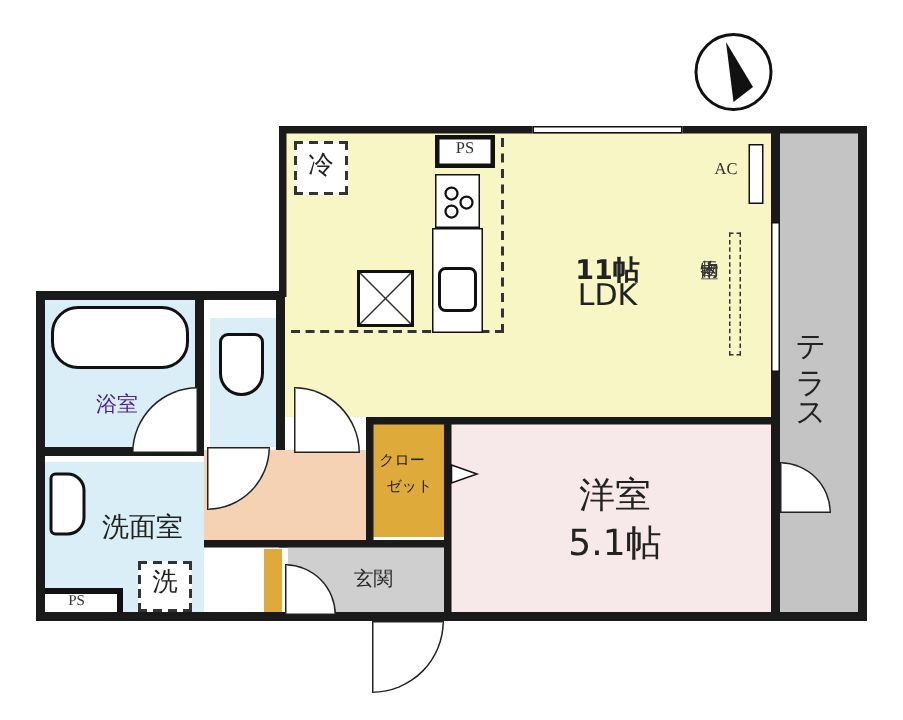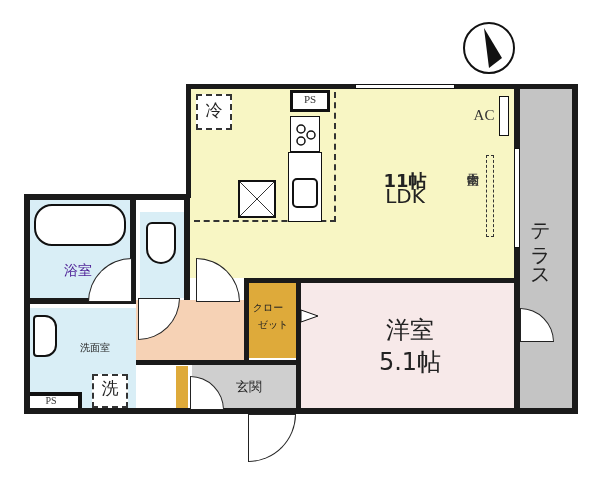--- a/index.html
+++ b/index.html
@@ -83,21 +83,21 @@
 <div class="abs" style="left:238px;top:180px;width:38px;height:38px;border:2px solid #111;background:#fff;">
   <svg width="34" height="34">
       <line x1="0" y1="0" x2="34" y2="34" stroke="#333"></line>
       <line x1="34" y1="0" x2="0" y2="34" stroke="#333"></line>
     </svg>
 </div>
 
 <div class="room-label" style="left:360px;top:158px;width:90px;font-size:20px;margin-top:28px;">LDK</div>
 <div class="room-label" style="left:360px;top:172px;width:90px;font-size:18px;font-weight:bold;">11帖</div>
 
-<div class="room-label small" style="left:472px;top:108px;width:24px;font-size:15px;">AC</div>
+<div class="room-label small" style="left:472px;top:108px;width:24px;font-size:11px;">AC</div>
 <div class="abs" style="left:499px;top:96px;width:10px;height:40px;border:1.5px solid #111;background:#fff;"></div>
 
 <div class="room-label small" style="left:463px;top:164px;width:16px;font-size:12px;writing-mode:vertical-rl;">室内物干</div>
 <div class="abs dash" style="left:486px;top:155px;width:8px;height:82px;border-width:1.5px;"></div>
 
 <div class="room-label" style="left:365px;top:318px;width:90px;font-size:24px;">洋室</div>
 <div class="room-label" style="left:365px;top:350px;width:90px;font-size:24px;">5.1帖</div>
 
 <div class="room-label" style="left:250px;top:303px;width:36px;font-size:10px;">クロー</div>
 <div class="room-label" style="left:250px;top:320px;width:46px;font-size:10px;">ゼット</div>
@@ -106,21 +106,21 @@
 <div class="room-label" style="left:58px;top:263px;width:40px;font-size:14px;color:#4c1d95;">浴室</div>
 
 <div class="door-arc" style="left:88px;top:258px;width:44px;height:44px;border-radius:44px 0 0 0;"></div>
 
 <div class="abs" style="left:146px;top:222px;width:30px;height:42px;border:2px solid #111;border-radius:6px 6px 15px 15px;background:#fff;"></div>
 <div class="door-arc" style="left:138px;top:298px;width:42px;height:42px;border-radius:0 0 42px 0;"></div>
 
 <div class="door-arc" style="left:196px;top:258px;width:44px;height:44px;border-radius:0 44px 0 0;"></div>
 
 <div class="abs" style="left:33px;top:315px;width:24px;height:42px;border:2px solid #111;border-radius:4px 12px 12px 4px;background:#fff;"></div>
-<div class="room-label" style="left:60px;top:343px;width:70px;font-size:10px;">洗面室</div>
+<div class="room-label" style="left:60px;top:343px;width:70px;font-size:18px;">洗面室</div>
 
 <div class="abs dash" style="left:92px;top:374px;width:36px;height:34px;background:#fff;"></div>
 <div class="room-label" style="left:92px;top:380px;width:36px;font-size:17px;">洗</div>
 
 <div class="abs" style="left:30px;top:392px;width:52px;height:16px;border-top:4px solid #111;border-right:4px solid #111;background:#fff;"></div>
 <div class="room-label small" style="left:36px;top:396px;width:30px;font-size:10px;">PS</div>
 
 <div class="room-label" style="left:224px;top:380px;width:50px;font-size:13px;">玄関</div>
 <div class="door-arc" style="left:190px;top:376px;width:34px;height:34px;border-radius:0 34px 0 0;"></div>
 <div class="door-arc" style="left:248px;top:414px;width:48px;height:48px;border-radius:0 0 48px 0;"></div>

